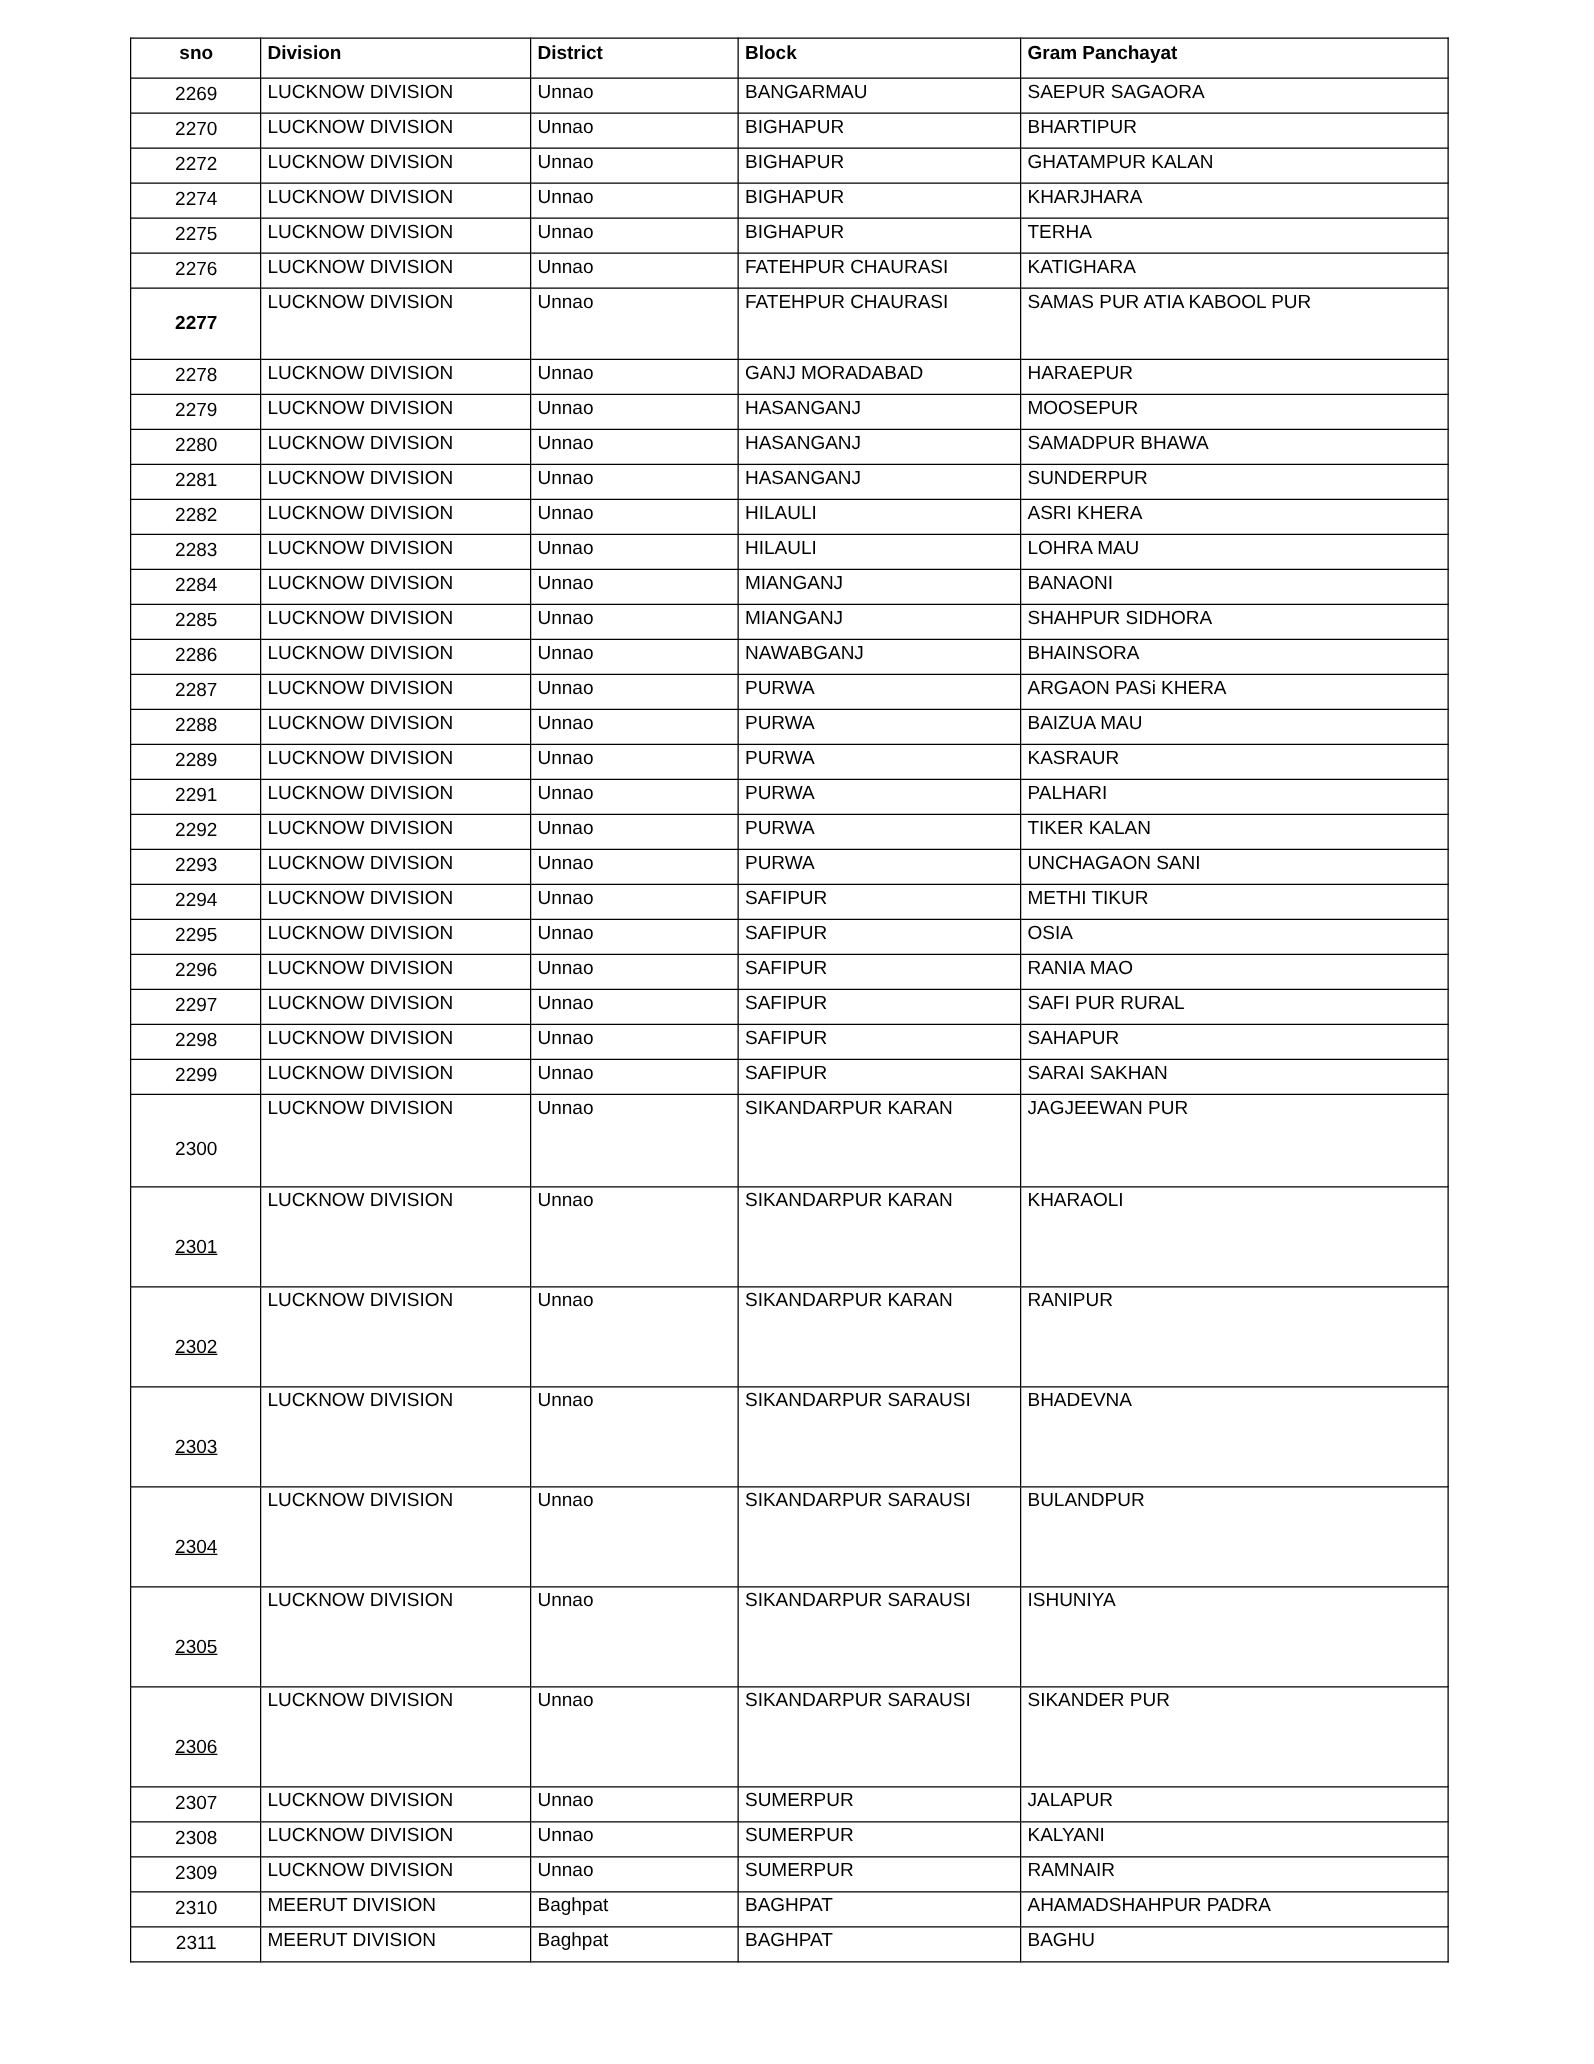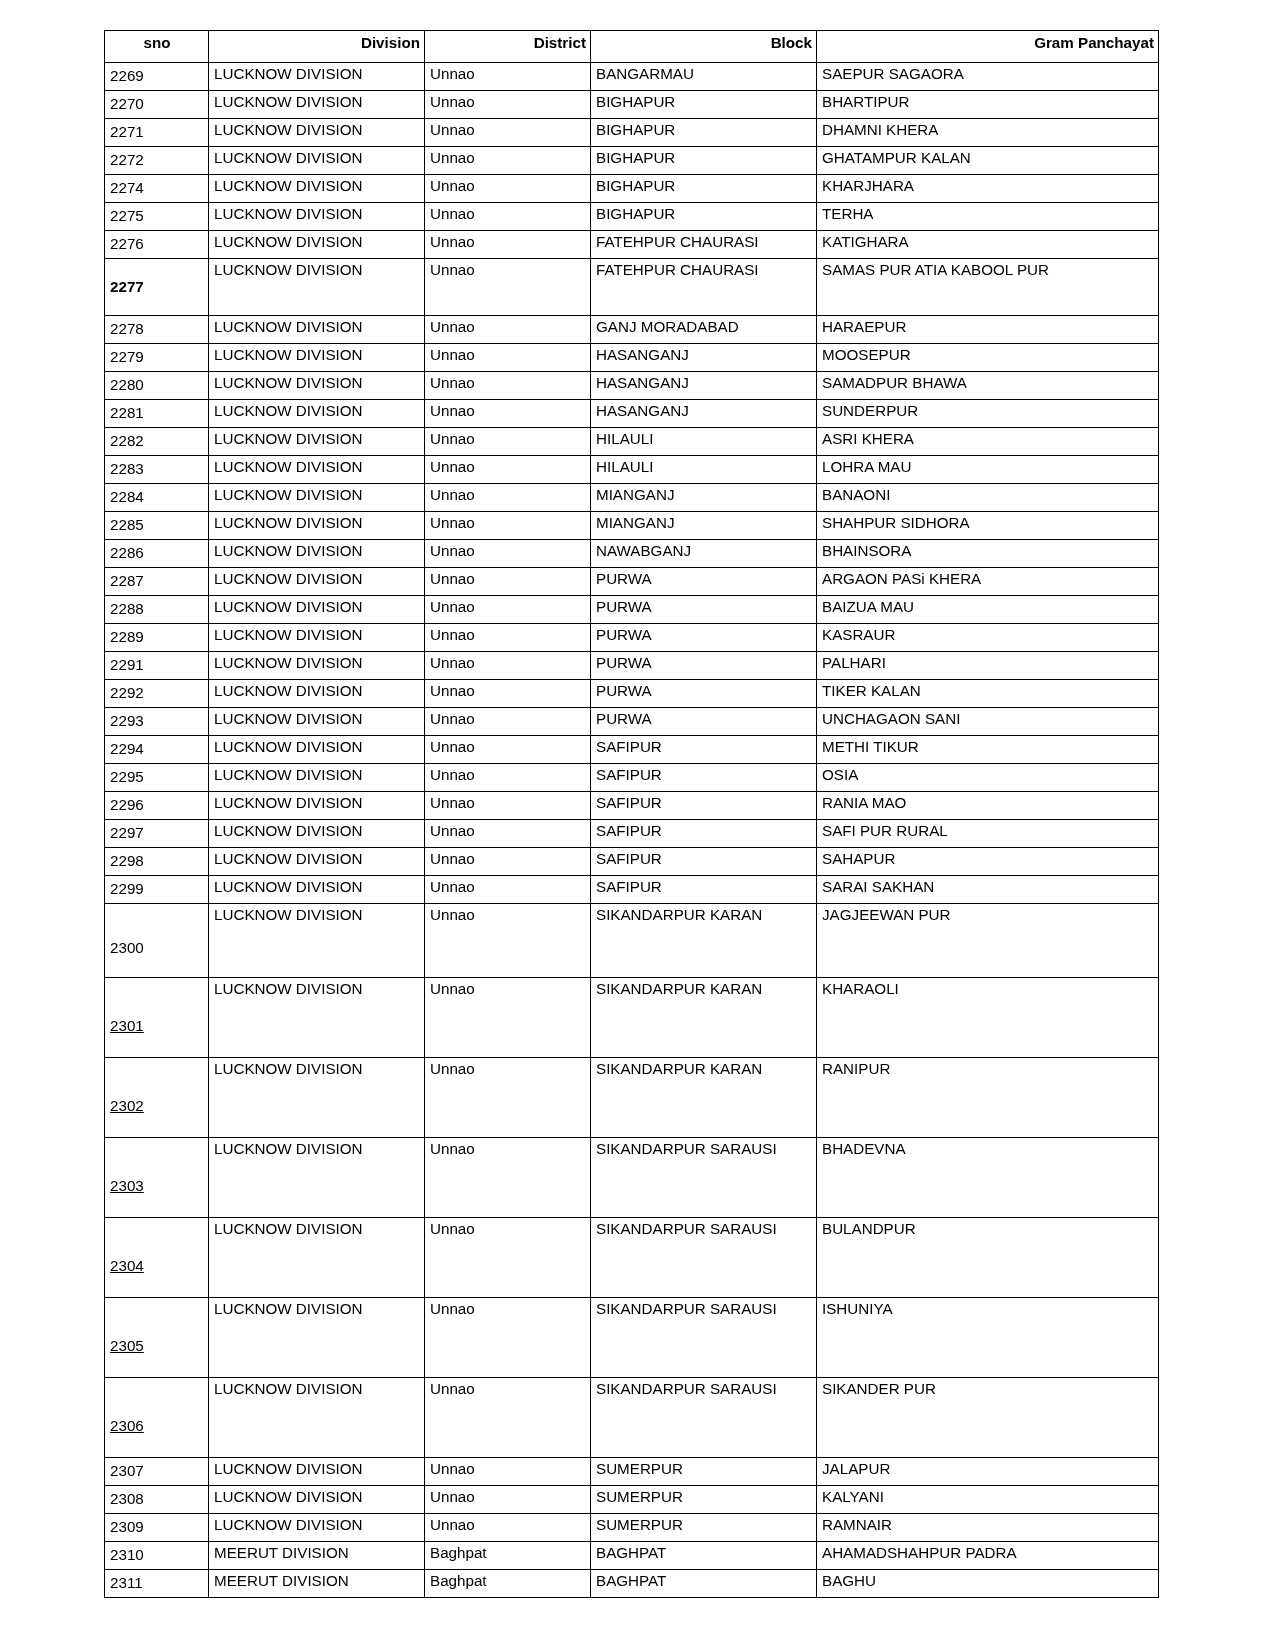--- a/index.html
+++ b/index.html
@@ -45,26 +45,27 @@
     border: 1.6px solid #000000;
     padding: 2px 4px 2px 5px;
     vertical-align: top;
     overflow: hidden;
     word-wrap: break-word;
   }
   table.gp-table thead th {
     font-weight: bold;
     height: 26px;
     padding-top: 3px;
-    text-align: right;
+    text-align: left;
   }
   table.gp-table thead th.th-sno {
     text-align: center;
   }
   td.cell-sno {
+    text-align: center;
     vertical-align: bottom;
     padding-bottom: 3px;
   }
   tr.r-normal td { height: 23px; }
   tr.r-normal td.cell-sno { vertical-align: middle; padding-bottom: 2px; }
 
   tr.r-tall2 td { height: 52px; }
   tr.r-tall2 td.cell-sno { vertical-align: middle; font-weight: bold; }
 
   tr.r-tall td { height: 53px; }
@@ -110,27 +111,20 @@
             <td>SAEPUR SAGAORA</td>
           </tr>
           <tr class="r-normal">
             <td class="cell-sno">2270</td>
             <td>LUCKNOW DIVISION</td>
             <td>Unnao</td>
             <td>BIGHAPUR</td>
             <td>BHARTIPUR</td>
           </tr>
           <tr class="r-normal">
-            <td class="cell-sno">2271</td>
-            <td>LUCKNOW DIVISION</td>
-            <td>Unnao</td>
-            <td>BIGHAPUR</td>
-            <td>DHAMNI KHERA</td>
-          </tr>
-          <tr class="r-normal">
             <td class="cell-sno">2272</td>
             <td>LUCKNOW DIVISION</td>
             <td>Unnao</td>
             <td>BIGHAPUR</td>
             <td>GHATAMPUR KALAN</td>
           </tr>
           <tr class="r-normal">
             <td class="cell-sno">2274</td>
             <td>LUCKNOW DIVISION</td>
             <td>Unnao</td>

